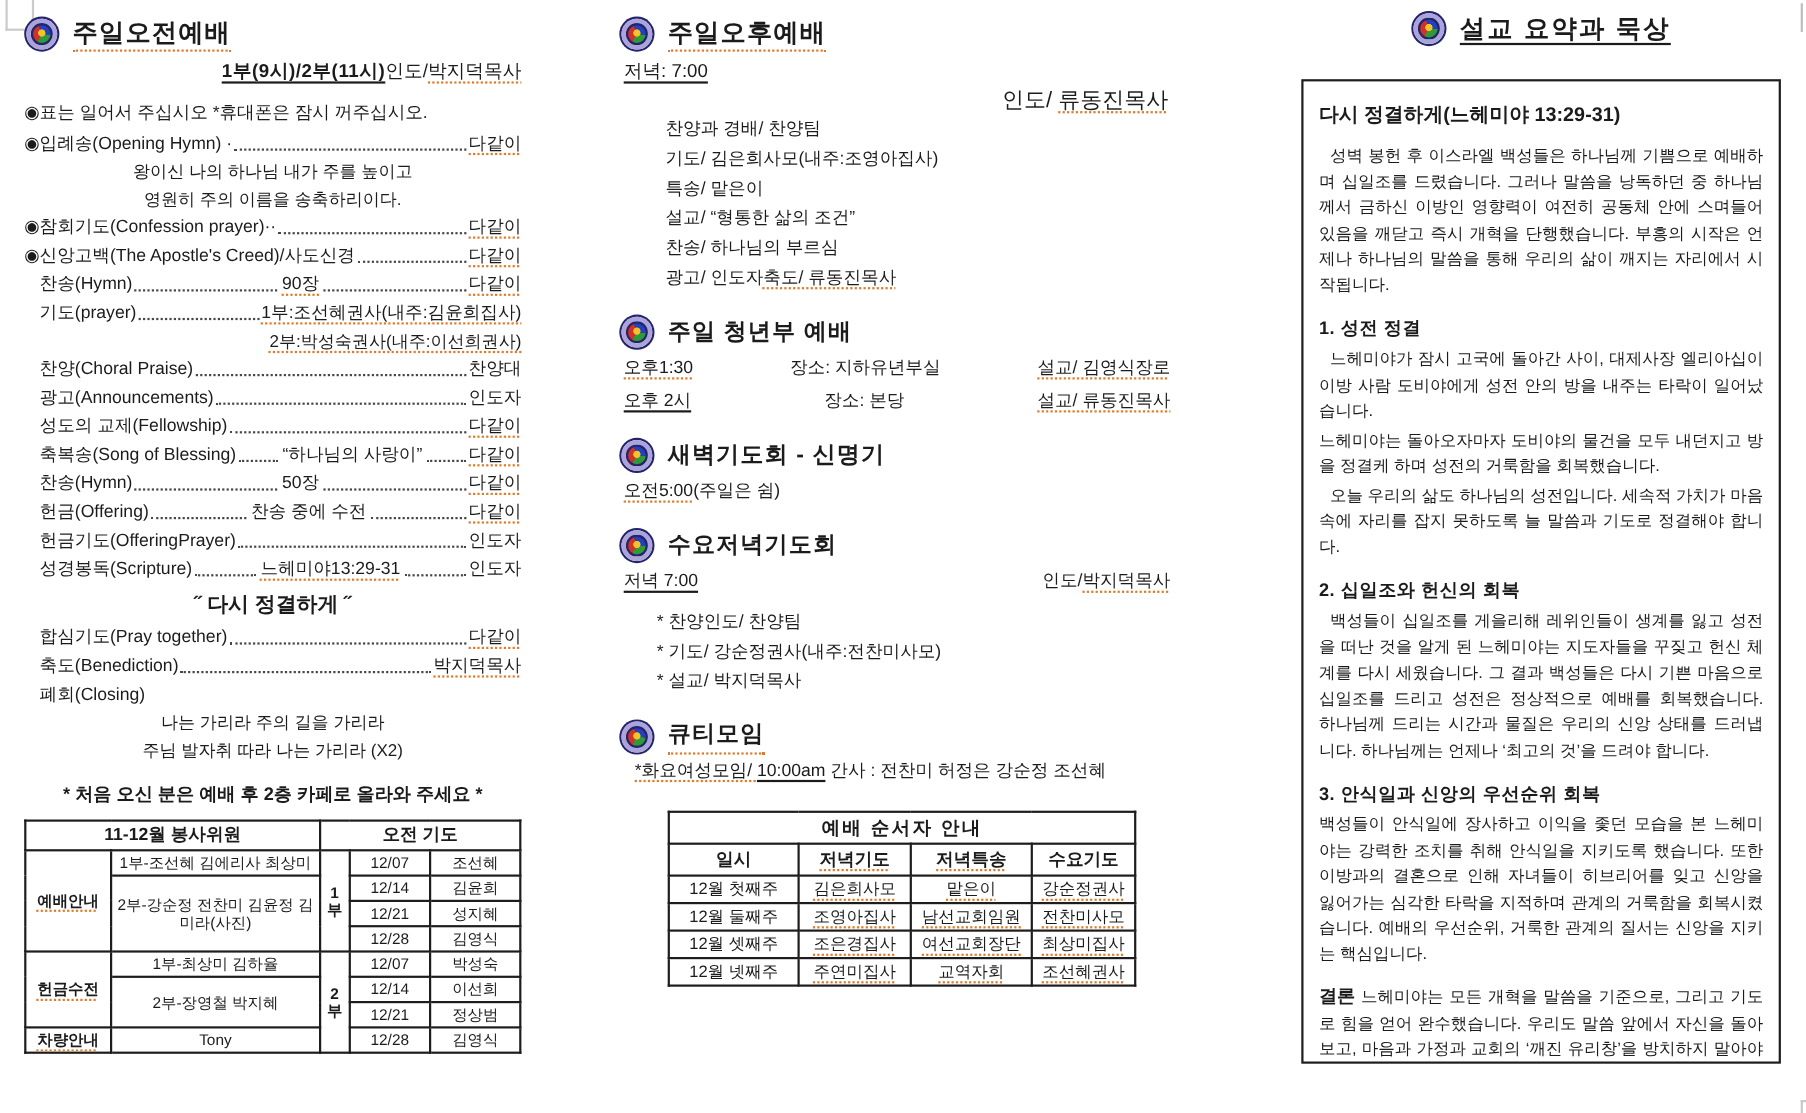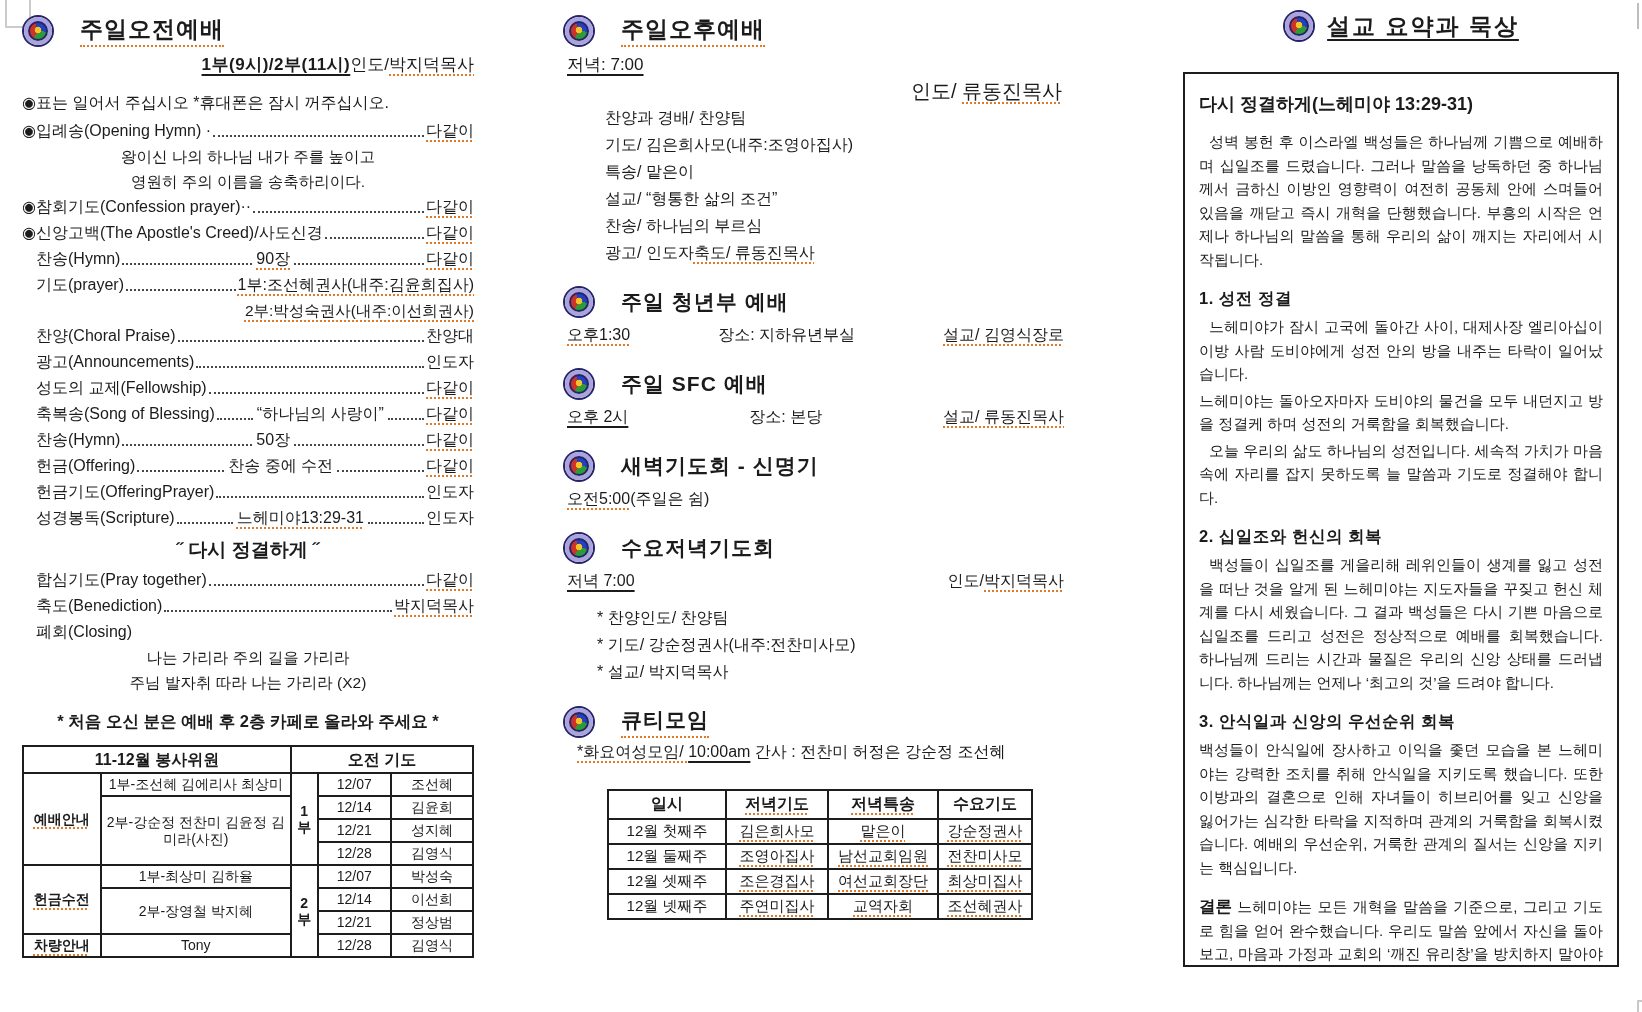--- a/index.html
+++ b/index.html
@@ -17,21 +17,21 @@
   .icon{
     display:inline-block;width:20px;height:20px;border-radius:50%;flex:0 0 auto;
     background:
       radial-gradient(circle at 50% 45%, #f2c42a 0 3px, rgba(0,0,0,0) 3.6px),
       conic-gradient(from 210deg, #cd3326 0 130deg, #2341bd 130deg 245deg, #2e9a39 245deg 360deg);
     border:4px solid #aaa3dc;
     box-shadow:0 0 0 2px #25246a, inset 0 0 0 2px #25246a;
     margin:2px 6px 2px 2px;
   }
 
-  .h-row{display:flex;align-items:center;gap:22px;margin-bottom:6px;}
+  .h-row{display:flex;align-items:center;gap:8px;margin-bottom:6px;}
   .h-title{font-size:23px;font-weight:bold;letter-spacing:1px;line-height:30px;}
   .h-sq{border-bottom:2px dotted #e07a28;padding-bottom:1px;}
   .sec-h{margin-top:20px;margin-bottom:4px;}
   .sec-h .h-title{font-size:21px;}
 
   .ul{text-decoration:underline;text-decoration-thickness:1.5px;text-underline-offset:4px;}
   .sq{text-decoration:underline;text-decoration-style:dotted;text-decoration-color:#e07a28;text-decoration-thickness:2px;text-underline-offset:4px;}
 
   .subhead{display:flex;justify-content:flex-end;align-items:flex-end;font-size:17px;margin:2px 0 14px 2px;}
   .subhead .lft{font-weight:600;letter-spacing:.5px;}
@@ -285,24 +285,20 @@
   <div class="h-row sec-h">
     <span class="icon"></span>
     <span class="h-title">주일 청년부 예배</span>
   </div>
   <div class="meet-line">
     <span class="ul sq">오후1:30</span>
     <span>장소: 지하유년부실</span>
     <span class="sq">설교/ 김영식장로</span>
   </div>
 
-  <div class="h-row sec-h">
-    <span class="icon"></span>
-    <span class="h-title">주일 SFC 예배</span>
-  </div>
   <div class="meet-line">
     <span class="ul">오후 2시</span>
     <span>장소: 본당</span>
     <span class="sq">설교/ 류동진목사</span>
   </div>
 
   <div class="h-row sec-h">
     <span class="icon"></span>
     <span class="h-title">새벽기도회 - 신명기</span>
   </div>
@@ -333,20 +329,23 @@
   </div>
 
   <table class="order">
     <colgroup>
         <col style="width:118px">
         <col style="width:102px">
         <col style="width:110px">
         <col style="width:94px">
       </colgroup>
     <tbody>
+        <tr>
+      <td class="ttl" colspan="4">예배 순서자 안내</td>
+    </tr>
     <tr>
       <th>일시</th>
           <th class="sq">저녁기도</th>
           <th class="sq">저녁특송</th>
           <th>수요기도</th>
     </tr>
     <tr>
       <td>12월 첫째주</td>
           <td class="sq">김은희사모</td>
           <td class="sq">맡은이</td>

